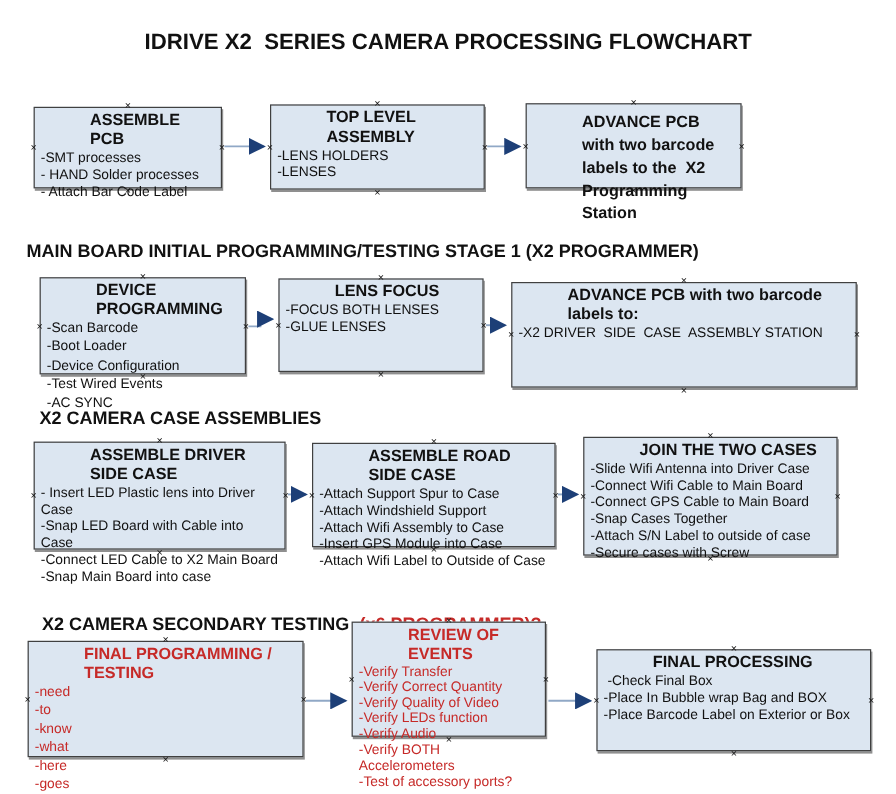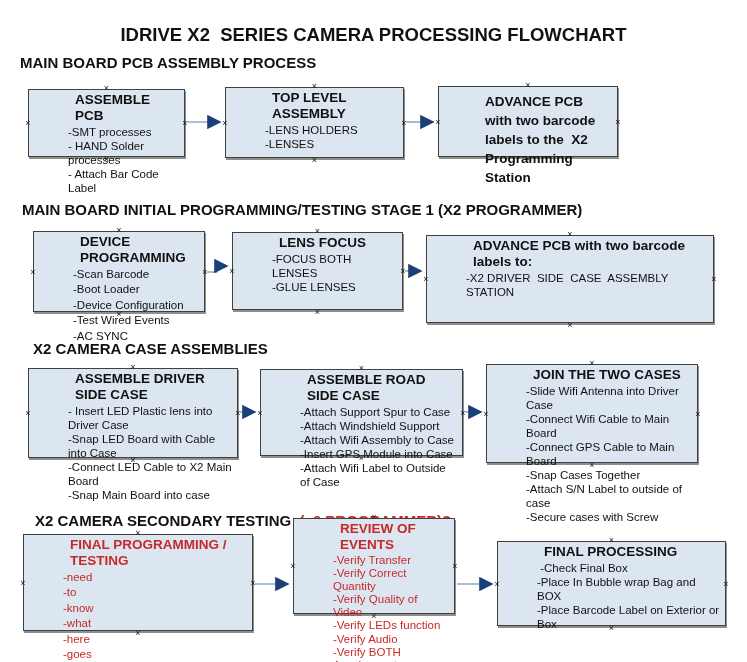--- a/index.html
+++ b/index.html
@@ -17,21 +17,21 @@
   }
   .section-heading .red-part{color:#c62a28;}
   .box{
     position:absolute;background:#dce6f1;border:1px solid #404040;
     box-shadow:1px 2px 0 #8f8f8f;padding:2px 5px;box-sizing:border-box;
   }
   .box-title{
     font-size:13.5px;font-weight:bold;line-height:16px;white-space:pre-wrap;margin-left:41px;
   }
   .box-title.multiline{font-size:13.5px;line-height:19px;padding-top:3px;}
-  .items{margin-top:1px;margin-left:34px;}
+  .items{margin-top:1px;}
   .item{font-size:11.5px;line-height:14px;white-space:pre-wrap;}
   .loose .item{line-height:15.4px;}
   .tight .item{line-height:13.1px;}
   .red-box .box-title,.red-box .item{color:#c62a28;}
   
   .handle{position:absolute;width:8px;height:8px;line-height:8px;text-align:center;
     font-size:9px;color:#1a1a1a;pointer-events:none;}
   .handle::before{content:"\00d7";}
   .h-t{top:-6px;left:50%;transform:translateX(-50%);}
   .h-b{bottom:-7px;left:50%;transform:translateX(-50%);}
@@ -39,21 +39,20 @@
   .h-r{right:-5px;top:50%;transform:translateY(-50%);}
   #connector-layer{position:absolute;top:0;left:0;pointer-events:none;}
 </style>
 </head>
 <body>
 
 <div id="canvas">
 
   <div class="title">IDRIVE X2  SERIES CAMERA PROCESSING FLOWCHART</div>
 
-  <div class="section-heading" style="left:20px;top:54px;">MAIN BOARD PCB ASSEMBLY PROCESS</div>
 
   <div class="box" style="left:28px;top:89px;width:157px;height:68px;">
     <div class="box-title">ASSEMBLE PCB</div>
     <div class="items">
       <div class="item">-SMT processes</div>
       <div class="item">- HAND Solder processes</div>
       <div class="item">- Attach Bar Code Label</div>
     </div>
   <span class="handle h-t"></span>
       <span class="handle h-b"></span>

